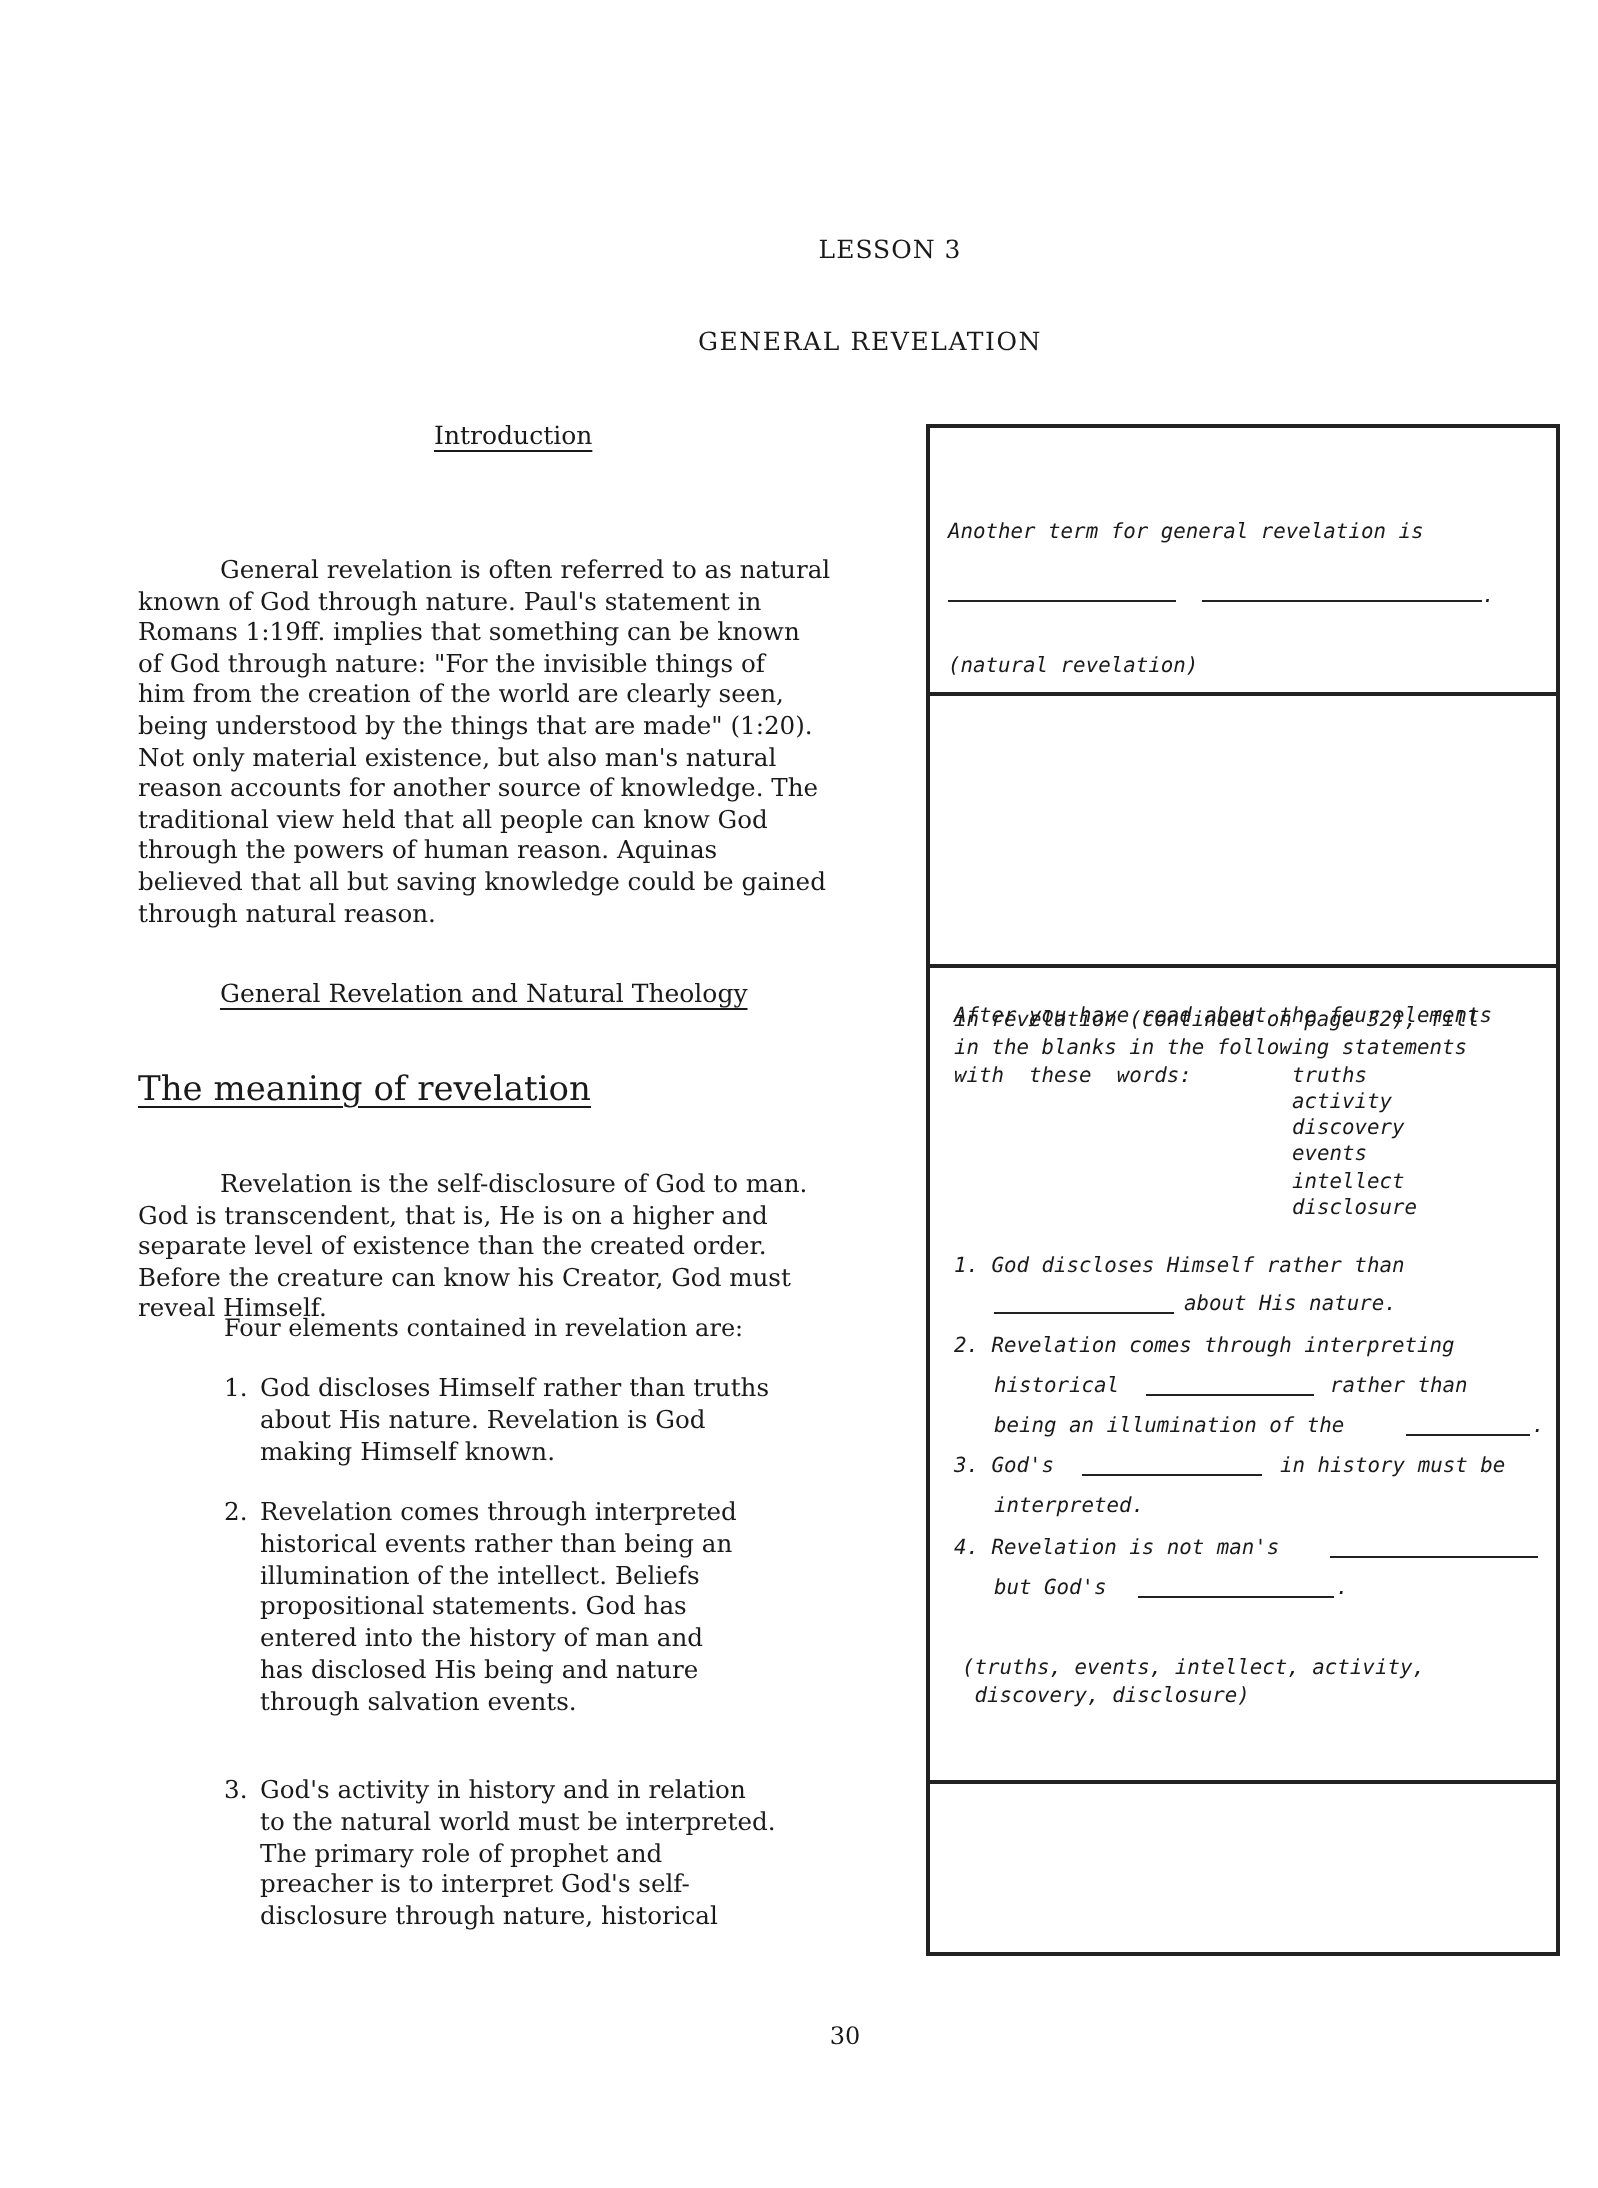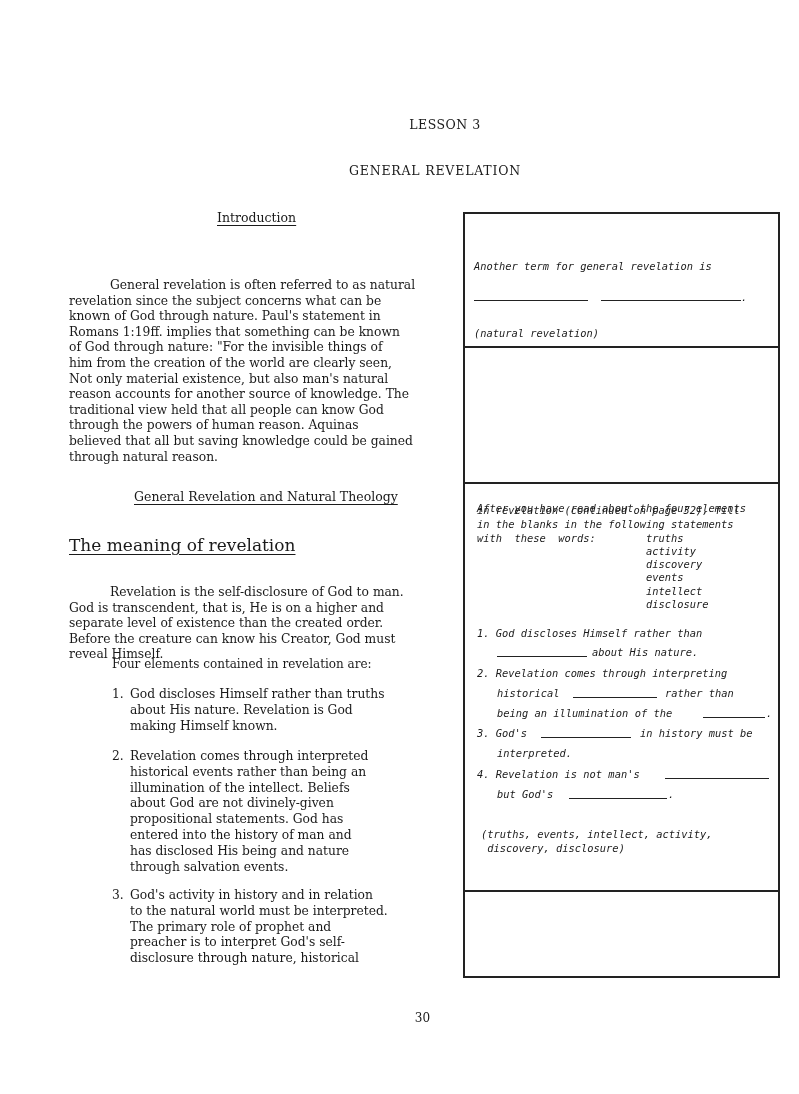--- a/index.html
+++ b/index.html
@@ -5,21 +5,21 @@
   html, body { margin: 0; padding: 0; background: #ffffff; }
   body { width: 799px; height: 1094px; position: relative; overflow: hidden;
          font-family: "DejaVu Serif", "Liberation Serif", serif; color: #1a1a1a; }
   .abs { position: absolute; }
   .lesson { left: 0; width: 890px; top: 117px; text-align: center; font-size: 12.5px; letter-spacing: 0.5px; }
   .title { left: 0; width: 870px; top: 163px; text-align: center; font-size: 12.5px; letter-spacing: 0.8px; }
   .intro-h { left: 217px; top: 210px; font-size: 12.5px; text-decoration: underline; text-underline-offset: 3px; }
   .para { font-size: 12.3px; line-height: 15.6px; }
   .p1 { left: 69px; top: 258px; width: 395px; margin-top: 20px; }
   .p1 .line { display: block; white-space: nowrap; }
-  .sec-h { left: 110px; top: 489px; font-size: 12.5px; text-decoration: underline; text-underline-offset: 3px; margin-left: 24px; }
+  .sec-h { left: 110px; top: 489px; font-size: 12.5px; text-decoration: underline; text-underline-offset: 3px; }
   .sub-h { left: 69px; top: 535px; font-size: 17px; text-decoration: underline; text-underline-offset: 3px; }
   .four { left: 112px; top: 657px; font-size: 12px; }
   .list { left: 112px; font-size: 12.3px; line-height: 15.8px; }
   .list .num { position: absolute; left: 0; }
   .list .txt { margin-left: 18px; display: block; white-space: nowrap; }
   .pagenum { left: 0; width: 845px; top: 1011px; text-align: center; font-size: 12px; }
 
   
   .frame { left: 463px; top: 212px; width: 313px; height: 762px; border: 2px solid #222; border-right-width: 2px; }
   .frame .sep { position: absolute; left: 0; right: 0; border-top: 2px solid #222; }
@@ -30,25 +30,25 @@
 </head>
 <body>
 
 <div class="abs lesson">LESSON 3</div>
 <div class="abs title">GENERAL REVELATION</div>
 
 <div class="abs intro-h">Introduction</div>
 
 <div class="abs para p1">
   <span class="line" style="padding-left:41px">General revelation is often referred to as natural</span>
-  <span class="line">revelation since the subject concerns what can be</span>
   <span class="line">known of God through nature.   Paul's statement in</span>
   <span class="line">Romans 1:19ff. implies that something can be known</span>
   <span class="line">of God through nature: "For the invisible things of</span>
   <span class="line">him from the creation of the world are clearly seen,</span>
+  <span class="line">being understood by the things that are made" (1:20).</span>
   <span class="line">Not only material existence, but also man's natural</span>
   <span class="line">reason accounts for another source of knowledge.  The</span>
   <span class="line">traditional view held that all people can know God</span>
   <span class="line">through the powers of human reason.   Aquinas</span>
   <span class="line">believed that all but saving knowledge could be gained</span>
   <span class="line">through natural reason.</span>
 </div>
 
 <div class="abs sec-h">General Revelation and Natural Theology</div>
 <div class="abs sub-h">The meaning of revelation</div>
@@ -68,21 +68,20 @@
   <span class="txt">God discloses Himself rather than truths</span>
   <span class="txt">about His nature.   Revelation is God</span>
   <span class="txt">making Himself known.</span>
 </div>
 
 <div class="abs list" style="top:749px">
   <span class="num">2.</span>
   <span class="txt">Revelation comes through interpreted</span>
   <span class="txt">historical events rather than being an</span>
   <span class="txt">illumination of the intellect.   Beliefs</span>
-  <span class="txt">about God are not divinely-given</span>
   <span class="txt">propositional statements.   God has</span>
   <span class="txt">entered into the history of man and</span>
   <span class="txt">has disclosed His being and nature</span>
   <span class="txt">through salvation events.</span>
 </div>
 
 <div class="abs list" style="top:888px">
   <span class="num">3.</span>
   <span class="txt">God's activity in history and in relation</span>
   <span class="txt">to the natural world must be interpreted.</span>

